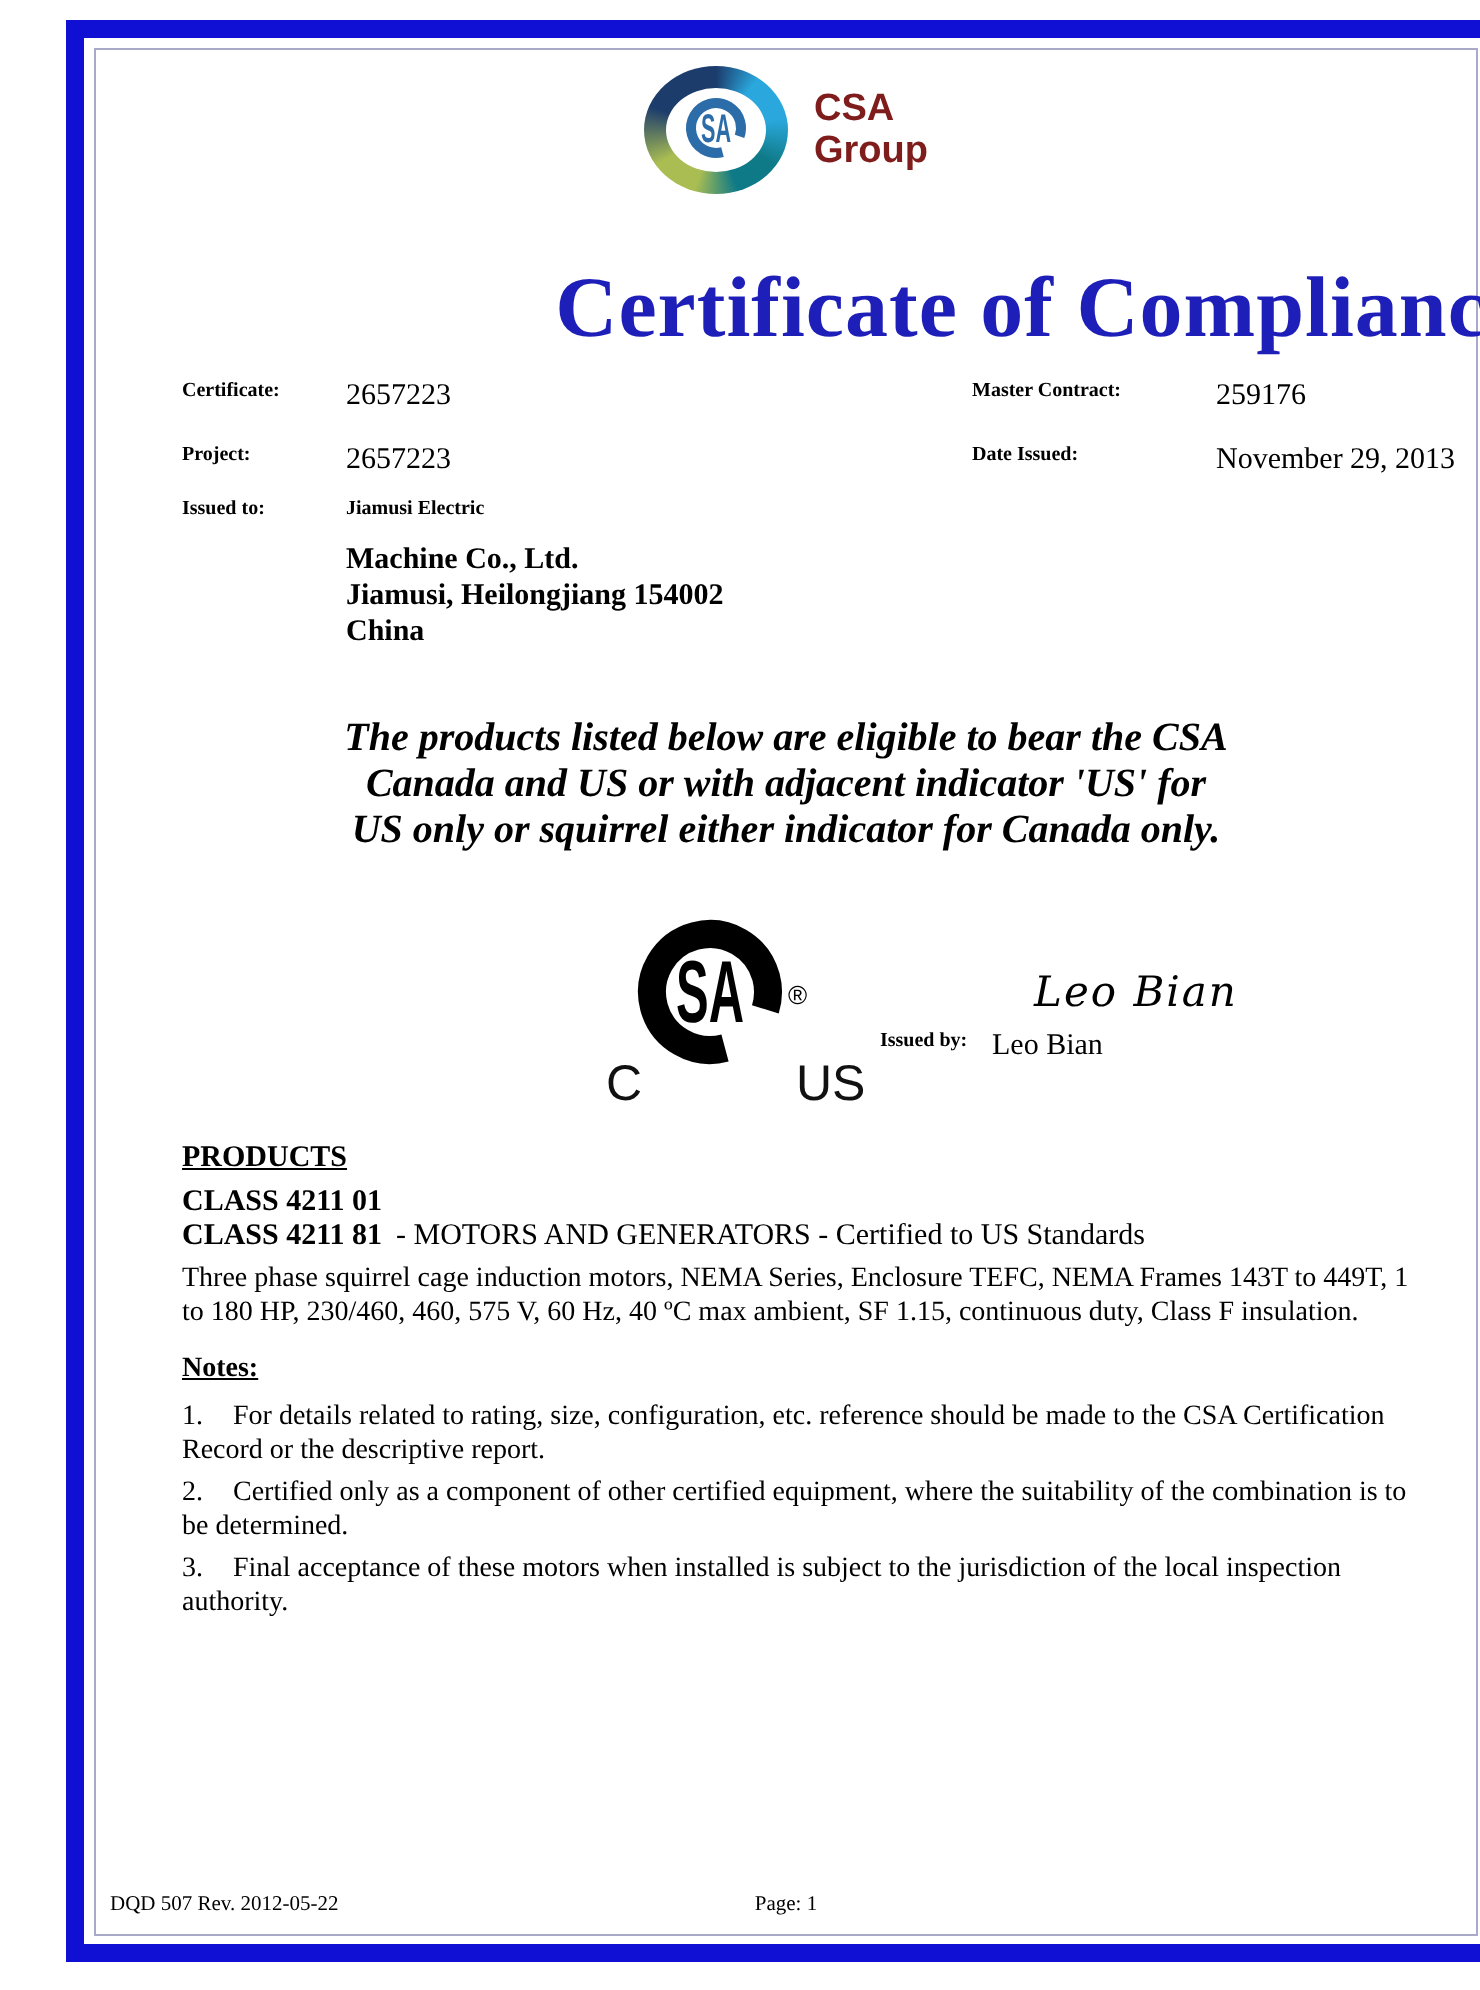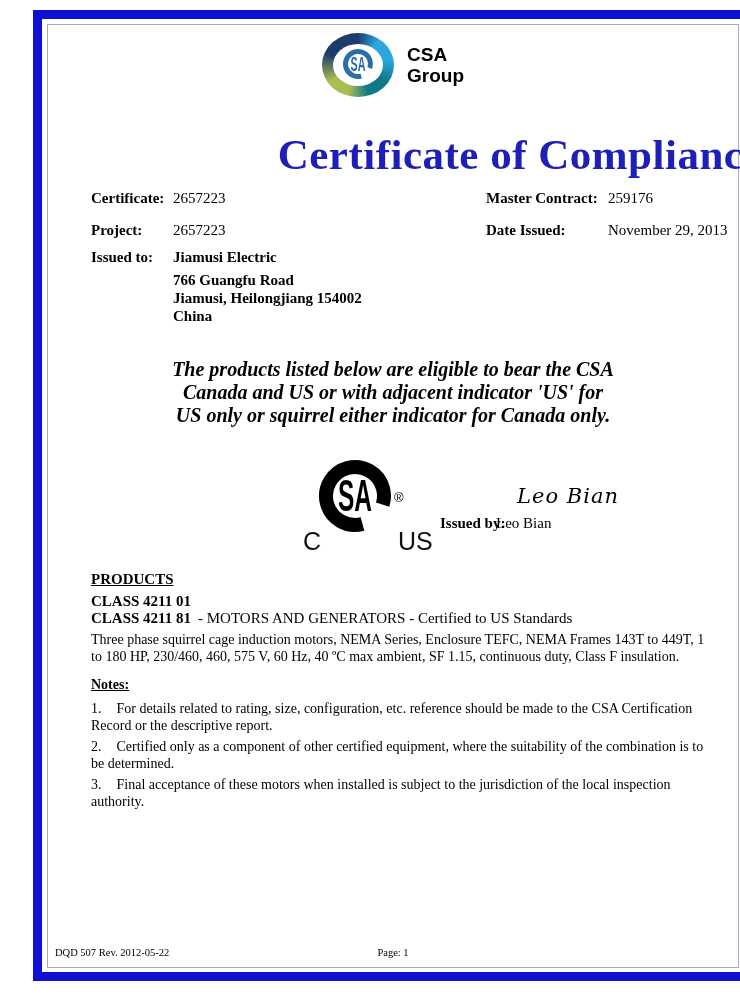--- a/index.html
+++ b/index.html
@@ -16,28 +16,28 @@
 
   
   .logo-wrap { position:absolute; top:33px; left:50%; transform:translateX(-50%);
     display:flex; align-items:center; gap:13px; }
   .sphere { position:relative; width:72px; height:64px; border-radius:50%;
     background:conic-gradient(from 0deg, #1c3c6c 0deg, #2aa8dd 40deg 80deg,
       #0f7a87 120deg 160deg, #a9bd52 200deg 240deg, #1c3c6c 290deg 360deg); }
   .sphere-inner { position:absolute; inset:11px; background:#fff; border-radius:50%; }
   .mini-monogram { position:absolute; left:16px; top:12px; }
   .brand { font-family:"Liberation Sans", sans-serif; font-weight:bold;
-    font-size:19px; line-height:21px; color:#000000; }
+    font-size:19px; line-height:21px; color:#7f1d1d; }
 
   
   .title { position:absolute; top:130px; left:0; width:100%; text-align:right;
     font-size:43px; font-weight:bold; color:#1e1eb8; letter-spacing:0.5px; }
 
   
-  .lbl { font-weight:bold; font-size:15px; }
+  .lbl { font-weight:bold; font-size:10px; }
   .val { font-size:15px; }
   .addr { font-weight:bold; font-size:15px; line-height:18px; }
 
   
   .elig { position:absolute; top:358px; left:90px; width:560px; text-align:center;
     font-size:20px; font-weight:bold; font-style:italic; line-height:23px; }
 
   
   .csa-mark { position:absolute; left:276px; top:458px; }
 
@@ -87,21 +87,21 @@
 
   <div class="abs lbl" style="left:68px; top:222px;">Project:</div>
   <div class="abs val" style="left:150px; top:222px;">2657223</div>
   <div class="abs lbl" style="left:463px; top:222px;">Date Issued:</div>
   <div class="abs val" style="left:585px; top:222px;">November 29, 2013</div>
 
   <div class="abs lbl" style="left:68px; top:249px;">Issued to:</div>
   <div class="abs lbl" style="left:150px; top:249px;">Jiamusi Electric</div>
 
   <div class="abs addr" style="left:150px; top:271px;">
-    <div>766 Guangfu Road</div>
+    <div>Machine Co., Ltd.</div>
     <div>Jiamusi, Heilongjiang 154002</div>
     <div>China</div>
   </div>
 
   <div class="elig">
     <div>The products listed below are eligible to bear the CSA</div>
     <div>Canada and US or with adjacent indicator 'US' for</div>
     <div>US only or squirrel either indicator for Canada only.</div>
   </div>
 

